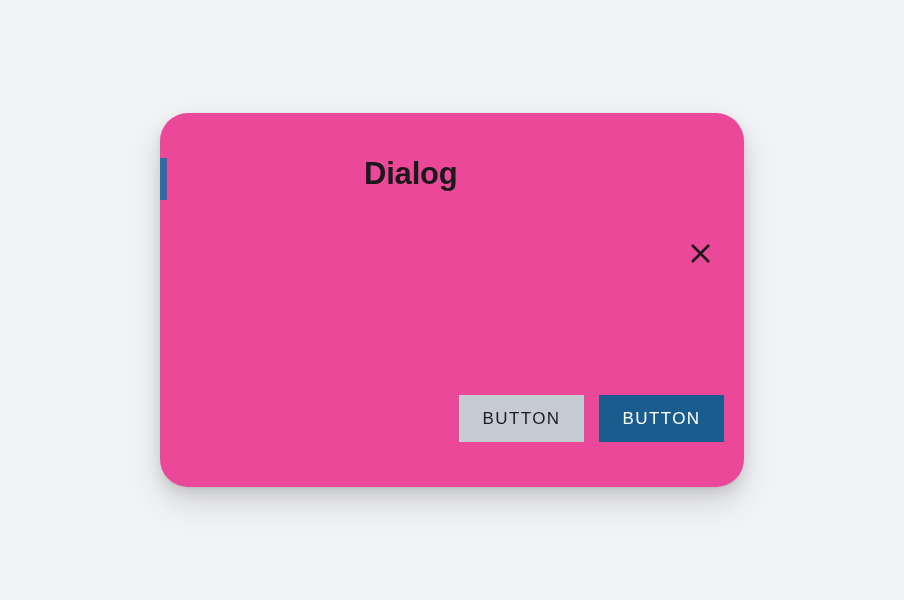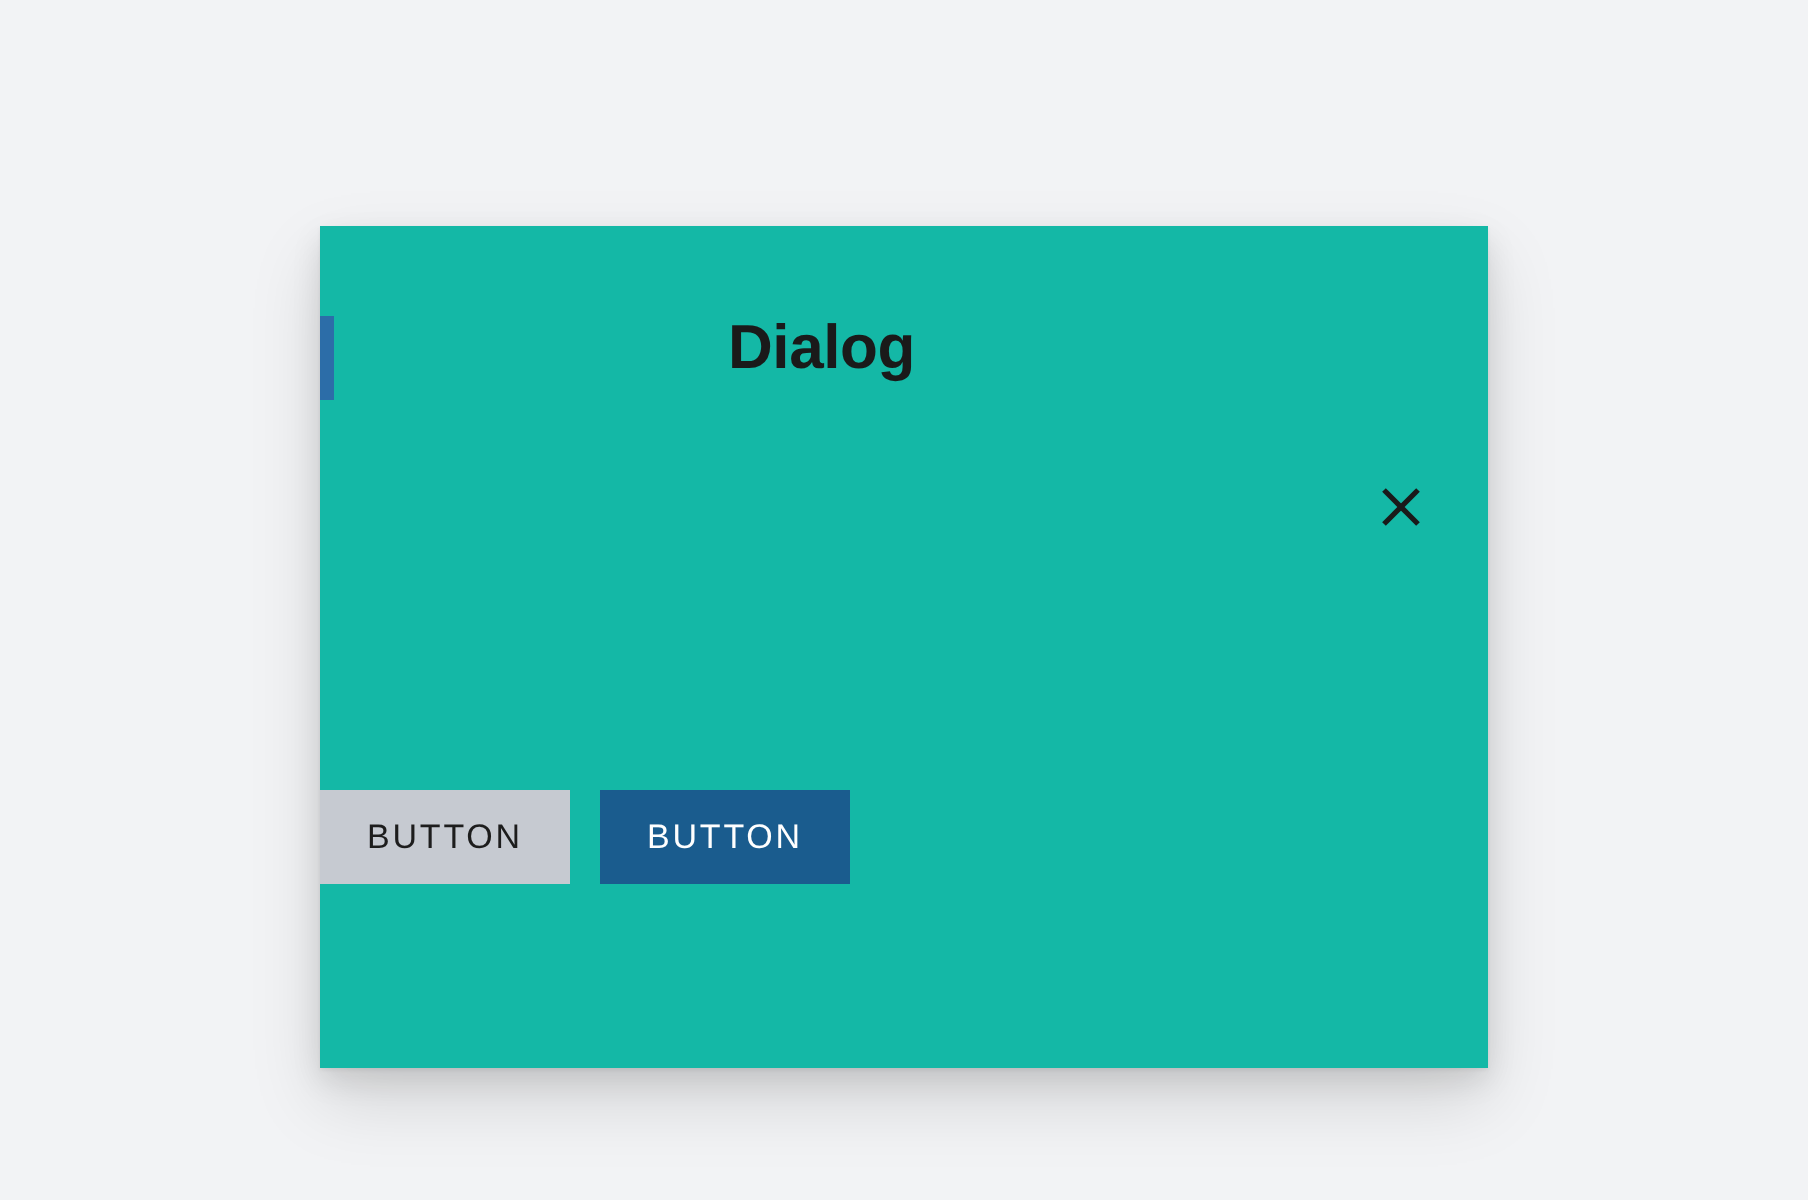--- a/index.html
+++ b/index.html
@@ -20,27 +20,28 @@
     width: 904px;
     height: 600px;
   }
 
   
   .dialog {
     position: absolute;
     left: 160px;
     top: 113px;
     width: 584px;
-    height: 421px;
-    background: #14b8a6;
+    height: 374px;
+    background: #ec4899;
     box-sizing: border-box;
     box-shadow:
       0 1px 2px rgba(0, 0, 0, 0.06),
       0 6px 14px rgba(0, 0, 0, 0.10),
       0 16px 34px rgba(0, 0, 0, 0.13);
+    border-radius: 28px;
   }
 
   
   .close-btn {
     position: absolute;
     right: 26px;
     top: 122px;
     width: 36px;
     height: 36px;
     display: flex;
@@ -97,20 +98,21 @@
   }
 
   
   .dialog-actions {
     position: absolute;
     left: 0;
     top: 282px;
     width: 100%;
     height: 47px;
     display: flex;
+    justify-content: flex-end;
     align-items: flex-start;
     padding-right: 20px;
     box-sizing: border-box;
   }
   .btn {
     height: 47px;
     border: 0;
     outline: none;
     font-family: "Liberation Sans", sans-serif;
     font-size: 17px;

